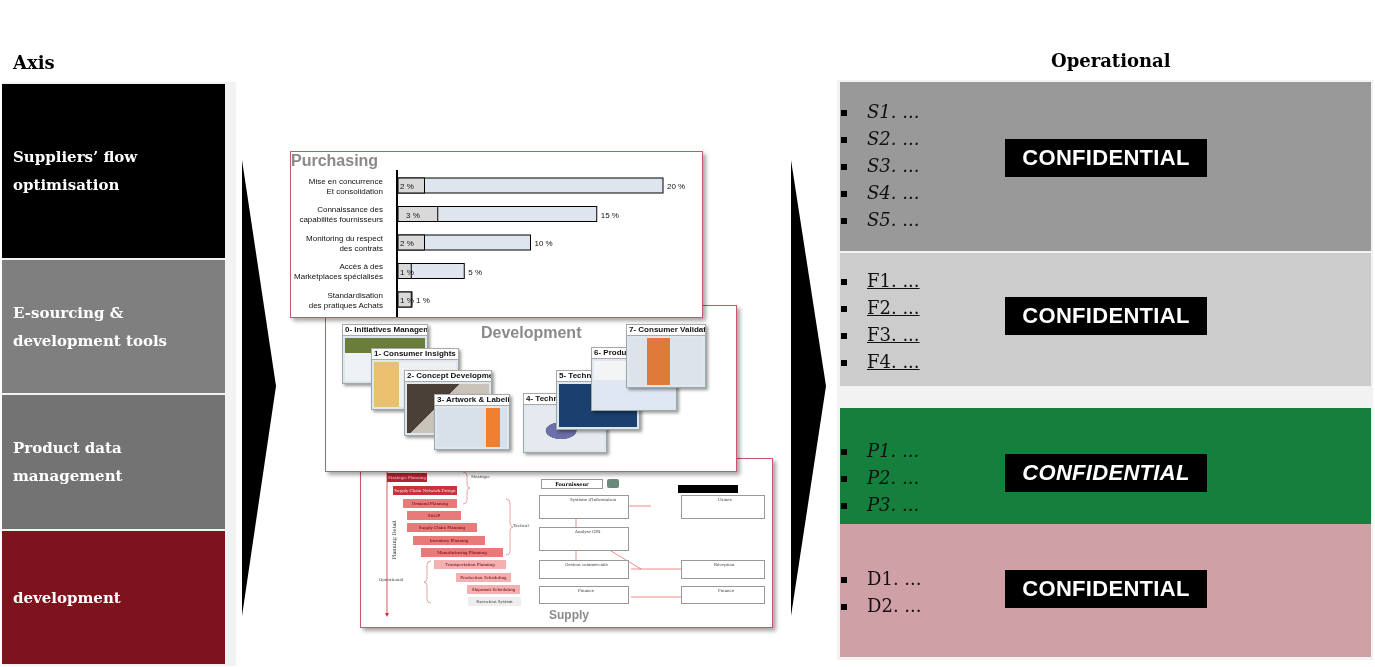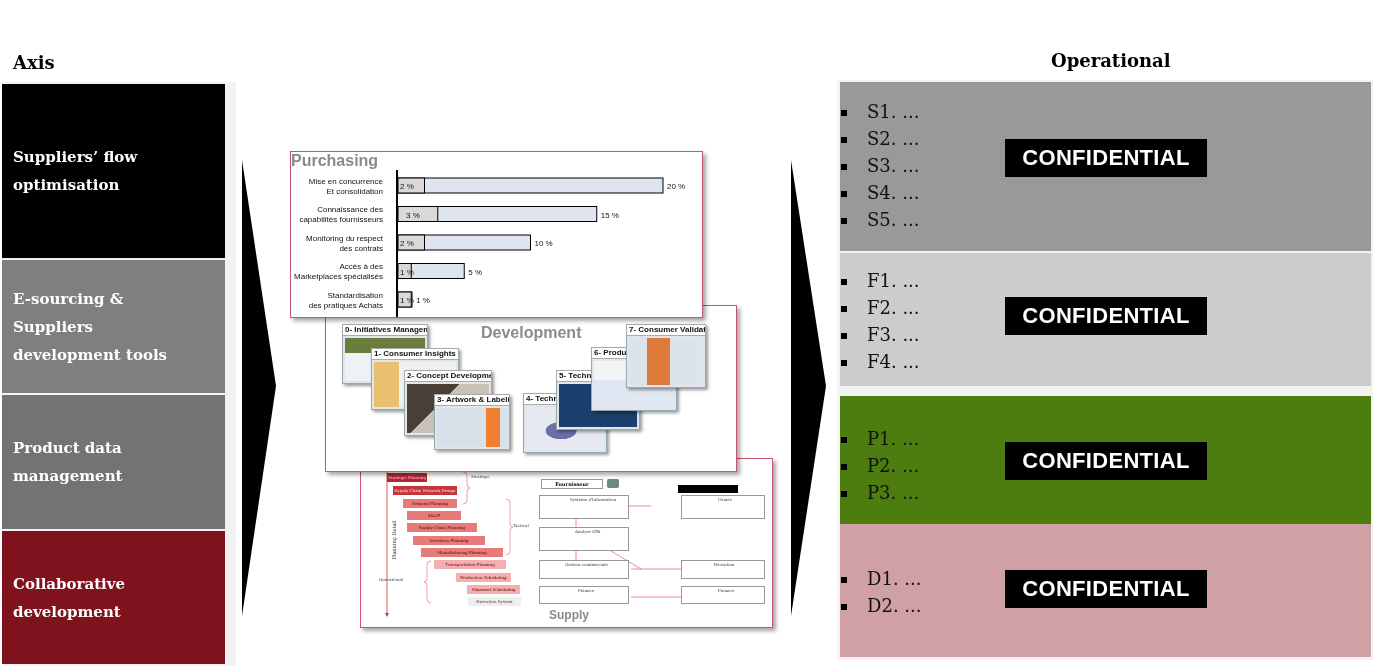--- a/index.html
+++ b/index.html
@@ -59,33 +59,31 @@
 <div class="axis-col"></div>
 <div class="axis-box" id="axis0" style="top: 84px; height: 174px; background: rgb(0, 0, 0);">
   <div>
       <span>Suppliers’ flow</span>
       <span>optimisation</span>
     </div>
 </div>
 <div class="axis-box" id="axis1" style="top: 260px; height: 133px; background: rgb(127, 127, 127);">
   <div>
       <span>E-sourcing &amp;</span>
-      <span>Suppliers</span>
       <span>development tools</span>
     </div>
 </div>
 <div class="axis-box" id="axis2" style="top: 395px; height: 134px; background: #737373;">
   <div>
       <span>Product data</span>
       <span>management</span>
     </div>
 </div>
 <div class="axis-box" id="axis3" style="top: 531px; height: 133px; background: rgb(127, 19, 29);">
   <div>
-      <span>Collaborative</span>
       <span>development</span>
     </div>
 </div>
 
 <svg class="arrow" style="left:240px;top:158px;" width="42" height="460">
   <polygon points="2,2 36,228 2,458" fill="#000"></polygon>
 </svg>
 <svg class="arrow" style="left:788px;top:158px;" width="42" height="460">
   <polygon points="3,2 38,228 3,458" fill="#000"></polygon>
 </svg>
@@ -222,40 +220,40 @@
         <rect x="107" y="140" width="13.25" height="15" fill="#d9d9d9" stroke="#000" stroke-width="1"></rect>
         <text x="109" y="151" font-size="8" font-family="Liberation Sans, sans-serif" fill="#111">1 %</text>
         <text x="125" y="151" font-size="8" font-family="Liberation Sans, sans-serif" fill="#111">1 %</text>
       </g>
   </svg>
 </div>
 
 <div class="init-col"></div>
 
 <div class="init-box" style="top: 82px; height: 169px; background: rgb(153, 153, 153);">
-  <ul class="bullets" style="top:16px;">
+  <ul class="bullets" style="top:16px;font-style:italic;">
       <li>S1. ...</li>
       <li>S2. ...</li>
       <li>S3. ...</li>
       <li>S4. ...</li>
       <li>S5. ...</li>
     </ul>
   <div class="conf" style="top:57px;">CONFIDENTIAL</div>
 </div>
 <div class="init-box" style="top: 253px; height: 133px; background: rgb(204, 204, 204);">
   <div class="bullets-wrap"></div>
-  <ul class="bullets" style="top:14px;">
+  <ul class="bullets" style="top:14px;text-decoration:underline;">
       <li>F1. ...</li>
       <li>F2. ...</li>
       <li>F3. ...</li>
       <li>F4. ...</li>
     </ul>
   <div class="conf" style="top:44px;">CONFIDENTIAL</div>
 </div>
-<div class="init-box" style="top: 396px; height: 134px; background: #4d7c0f;">
+<div class="init-box" style="top: 408px; height: 134px; background: #15803d; font-style: italic;">
   <ul class="bullets" style="top:29px;">
       <li>P1. ...</li>
       <li>P2. ...</li>
       <li>P3. ...</li>
     </ul>
   <div class="conf" style="top:46px;">CONFIDENTIAL</div>
 </div>
 <div class="init-box" style="top: 524px; height: 133px; background: rgb(208, 160, 167);">
   <ul class="bullets" style="top:41px;">
       <li>D1. ...</li>

